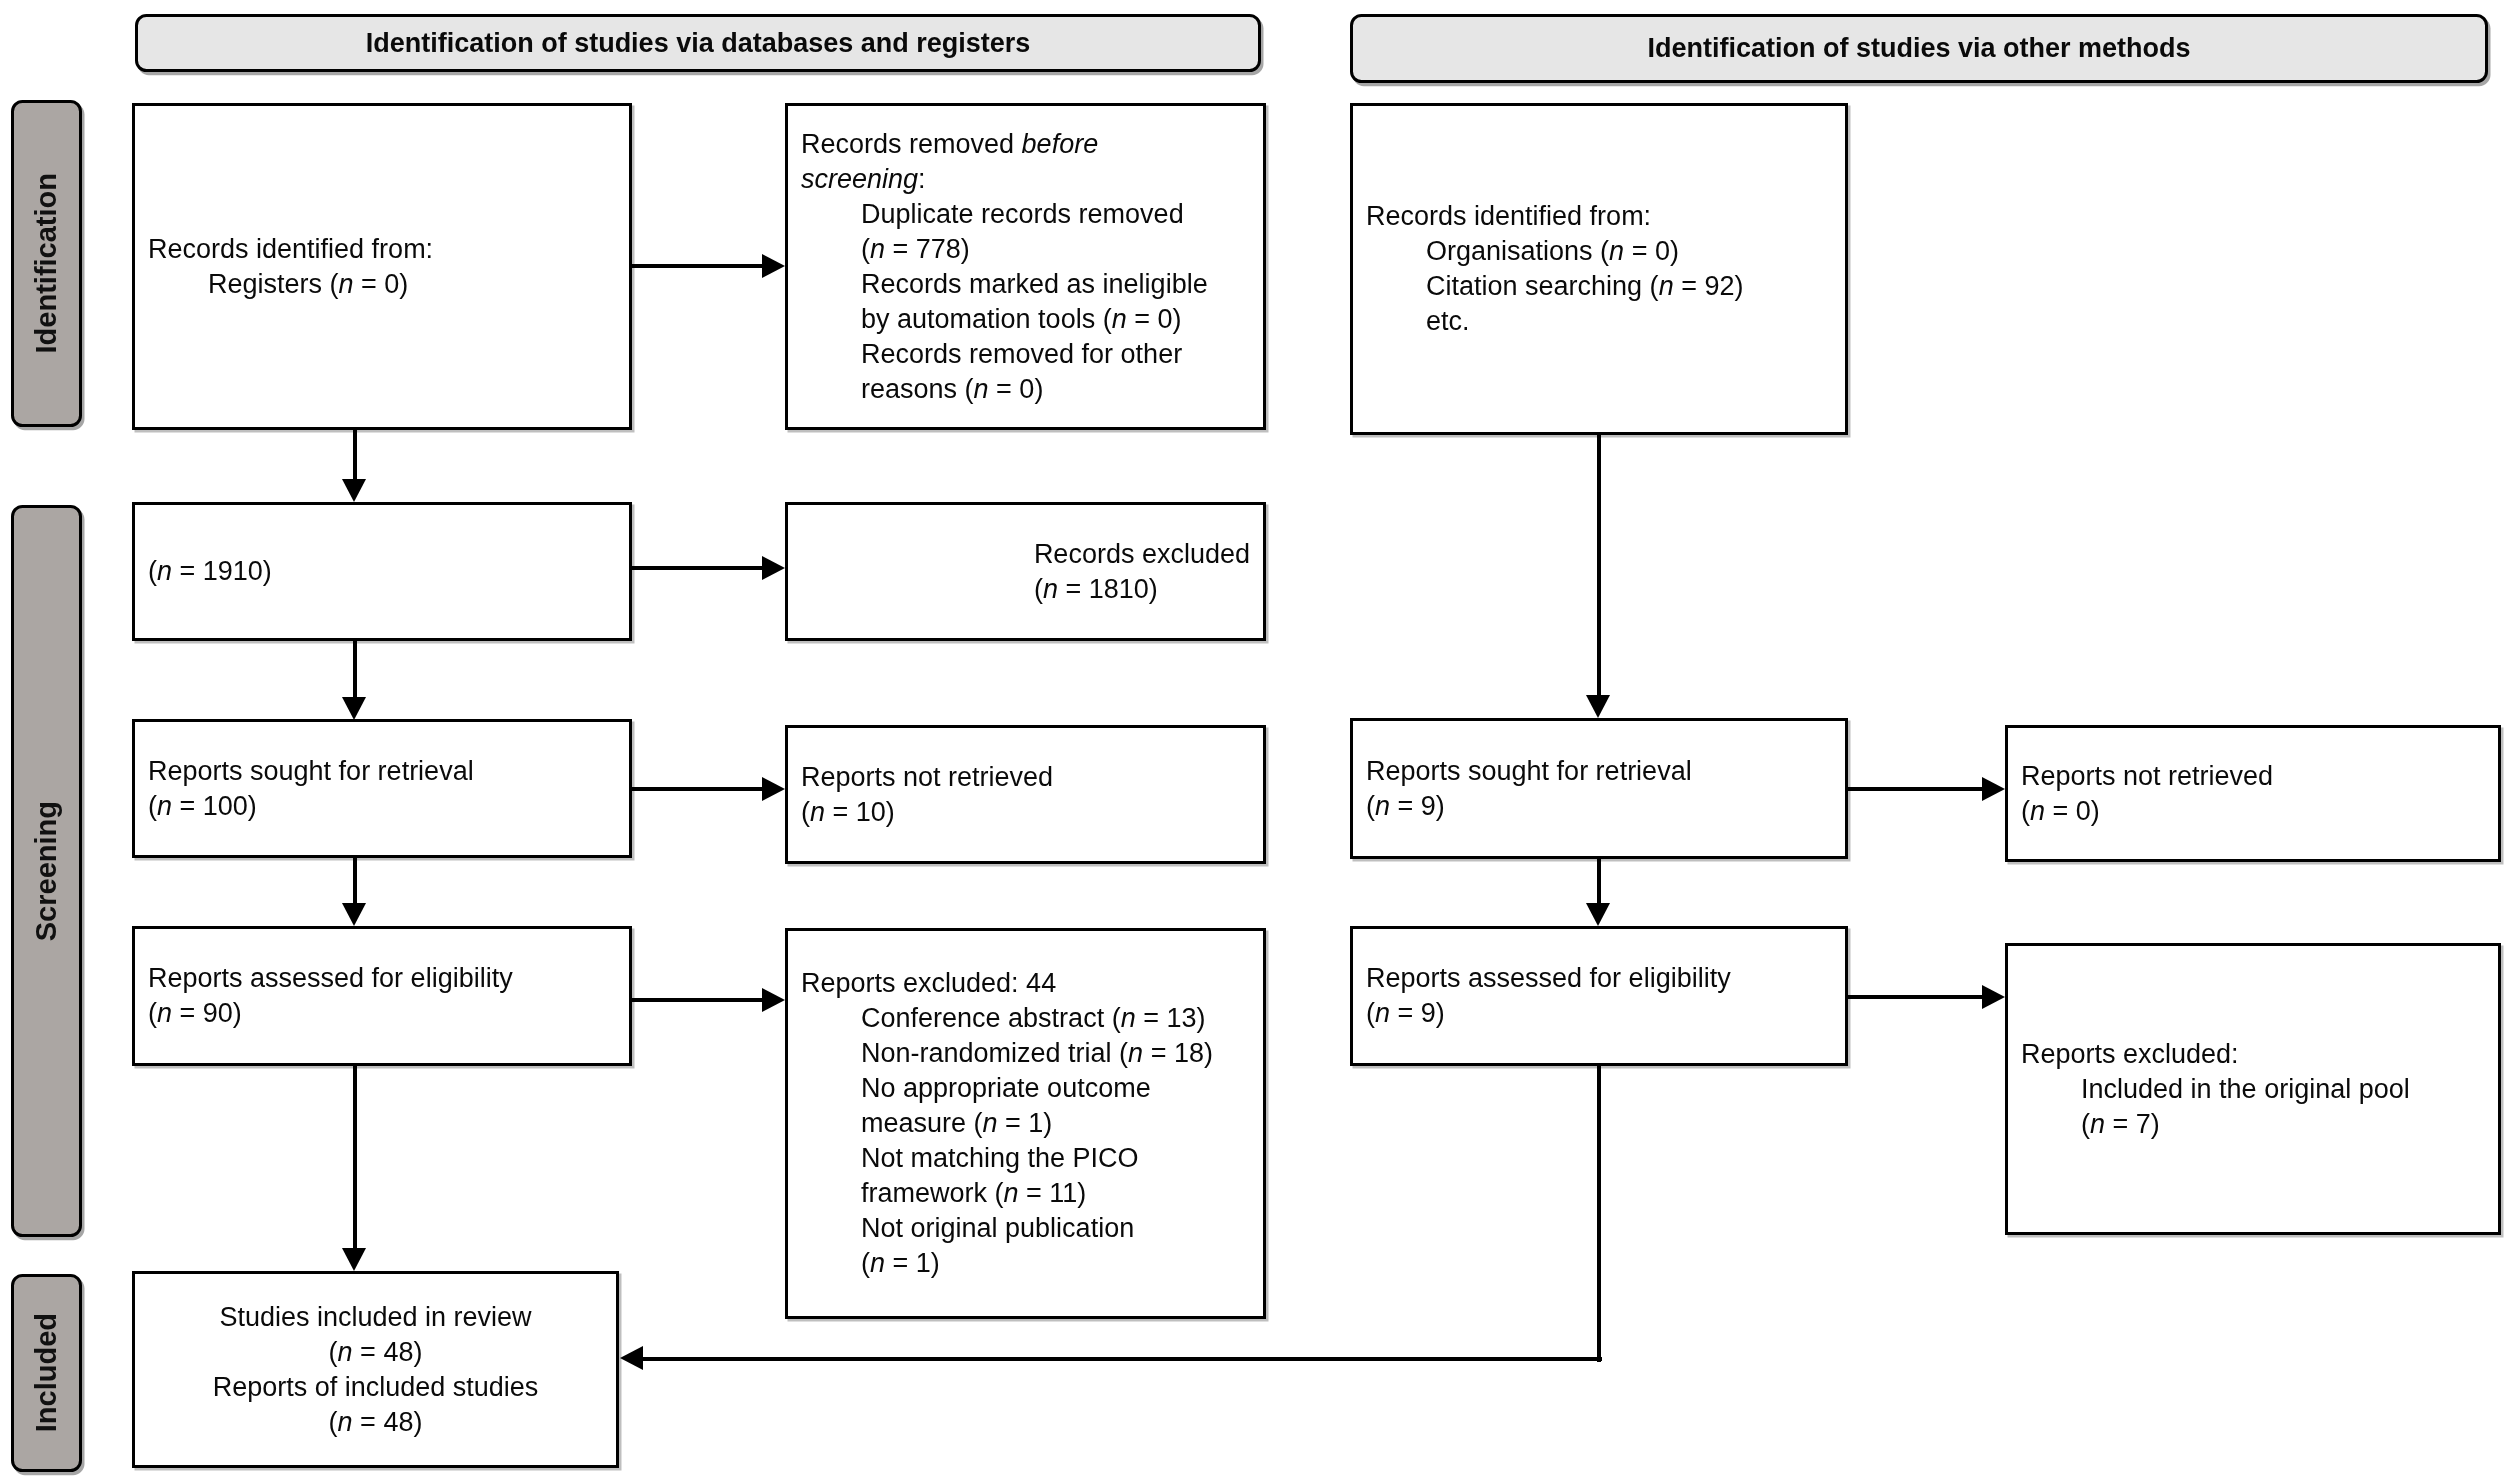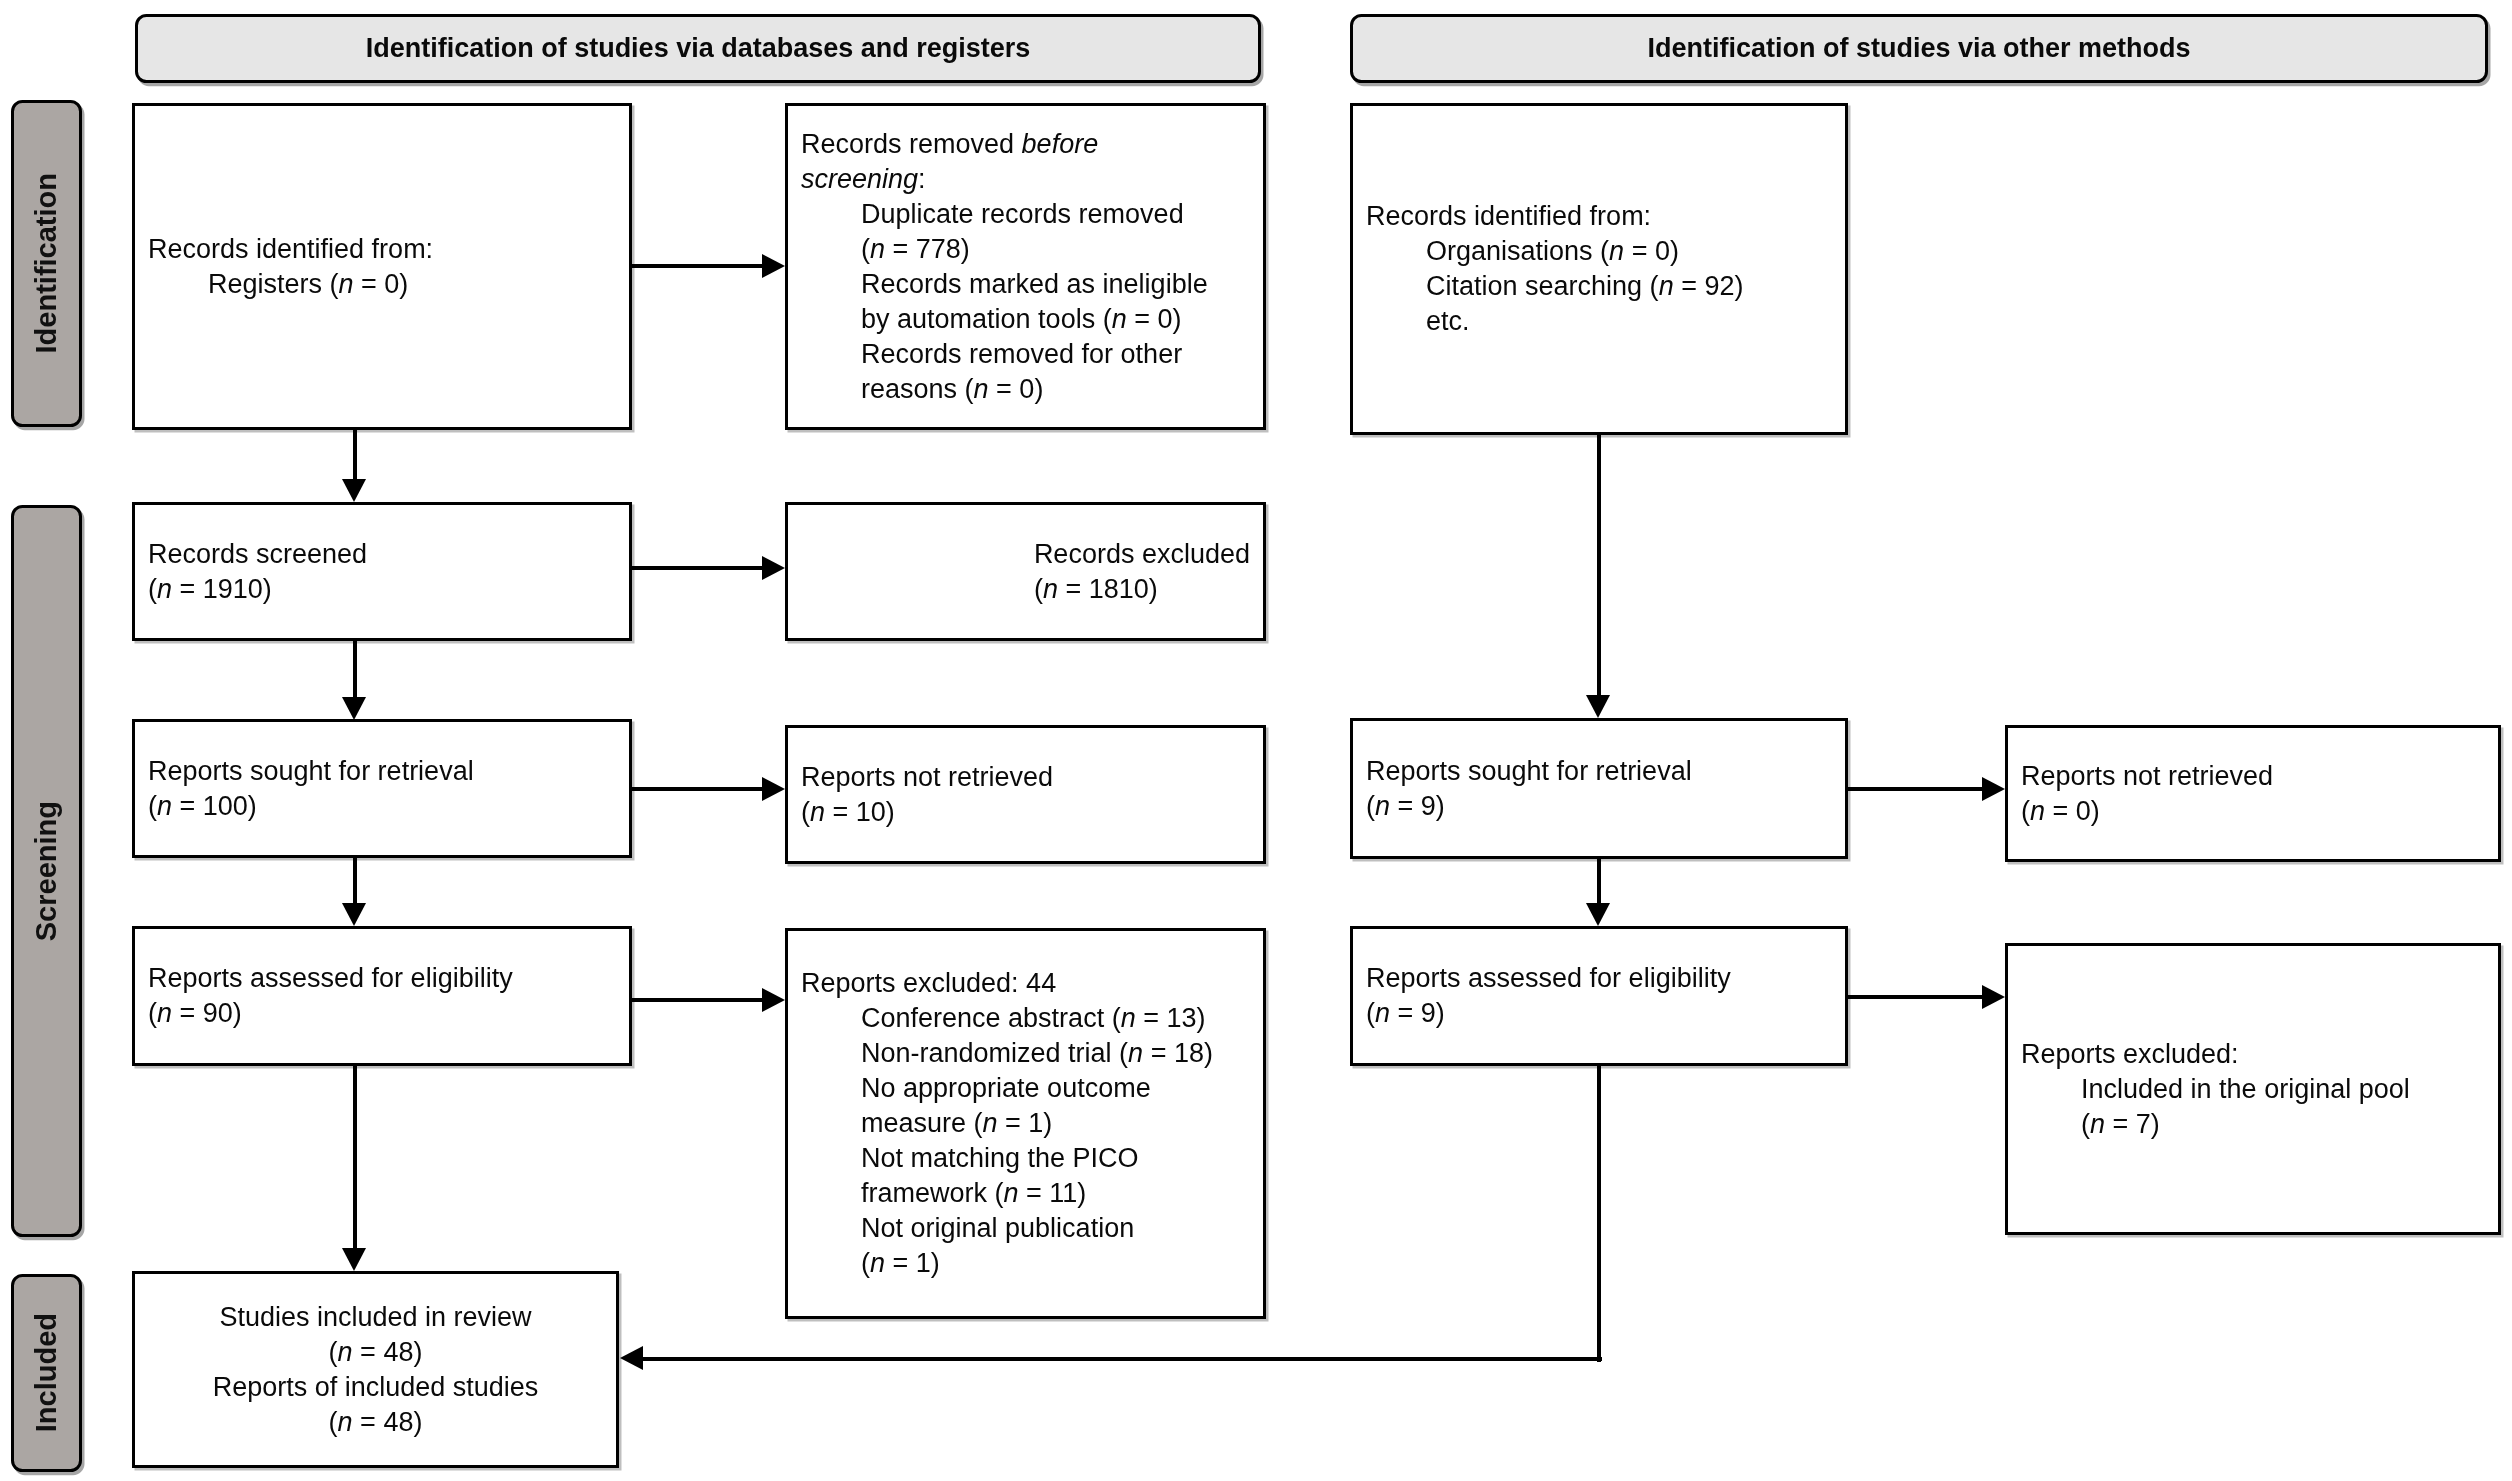--- a/index.html
+++ b/index.html
@@ -64,21 +64,21 @@
   .head { position: absolute; width: 0; height: 0; }
   .head-r { border-left: 23px solid #000; border-top: 12.7px solid transparent; border-bottom: 12.7px solid transparent; }
   .head-l { border-right: 23px solid #000; border-top: 12.7px solid transparent; border-bottom: 12.7px solid transparent; }
   .head-d { border-top: 23px solid #000; border-left: 12.7px solid transparent; border-right: 12.7px solid transparent; }
 </style>
 </head>
 <body>
 
 <div class="canvas">
 
-  <div class="banner" style="left:135px; top:14px; width:1126px; height:69px;">
+  <div class="banner" style="left:135px; top:14px; width:1126px; height:58px;">
     <span>Identification of studies via databases and registers</span>
   </div>
   <div class="banner" style="left:1350px; top:14px; width:1138px; height:69px;">
     <span>Identification of studies via other methods</span>
   </div>
 
   <div class="stage" style="left:11.4px; top:100px; width:71px; height:327px;">
     <span>Identification</span>
   </div>
   <div class="stage" style="left:11.4px; top:505px; width:71px; height:732px;">
@@ -101,21 +101,20 @@
         <div class="line ind-1"><span>Duplicate records removed</span></div>
         <div class="line ind-1"><span>(</span><i>n</i><span> = 778)</span></div>
         <div class="line ind-1"><span>Records marked as ineligible</span></div>
         <div class="line ind-1"><span>by automation tools (</span><i>n</i><span> = 0)</span></div>
         <div class="line ind-1"><span>Records removed for other</span></div>
         <div class="line ind-1"><span>reasons (</span><i>n</i><span> = 0)</span></div>
       </div>
   </div>
   <div class="box" style="left:132px; top:502px; width:500px; height:139px;">
     <div>
-        <div class="line ind-0"><span>Records screened</span></div>
         <div class="line ind-0"><span>(</span><i>n</i><span> = 1910)</span></div>
       </div>
   </div>
   <div class="box" style="left:785px; top:502px; width:481px; height:139px;align-items:flex-end;">
     <div>
         <div class="line ind-0"><span>Records excluded</span></div>
         <div class="line ind-0"><span>(</span><i>n</i><span> = 1810)</span></div>
       </div>
   </div>
   <div class="box" style="left:132px; top:719px; width:500px; height:139px;">

